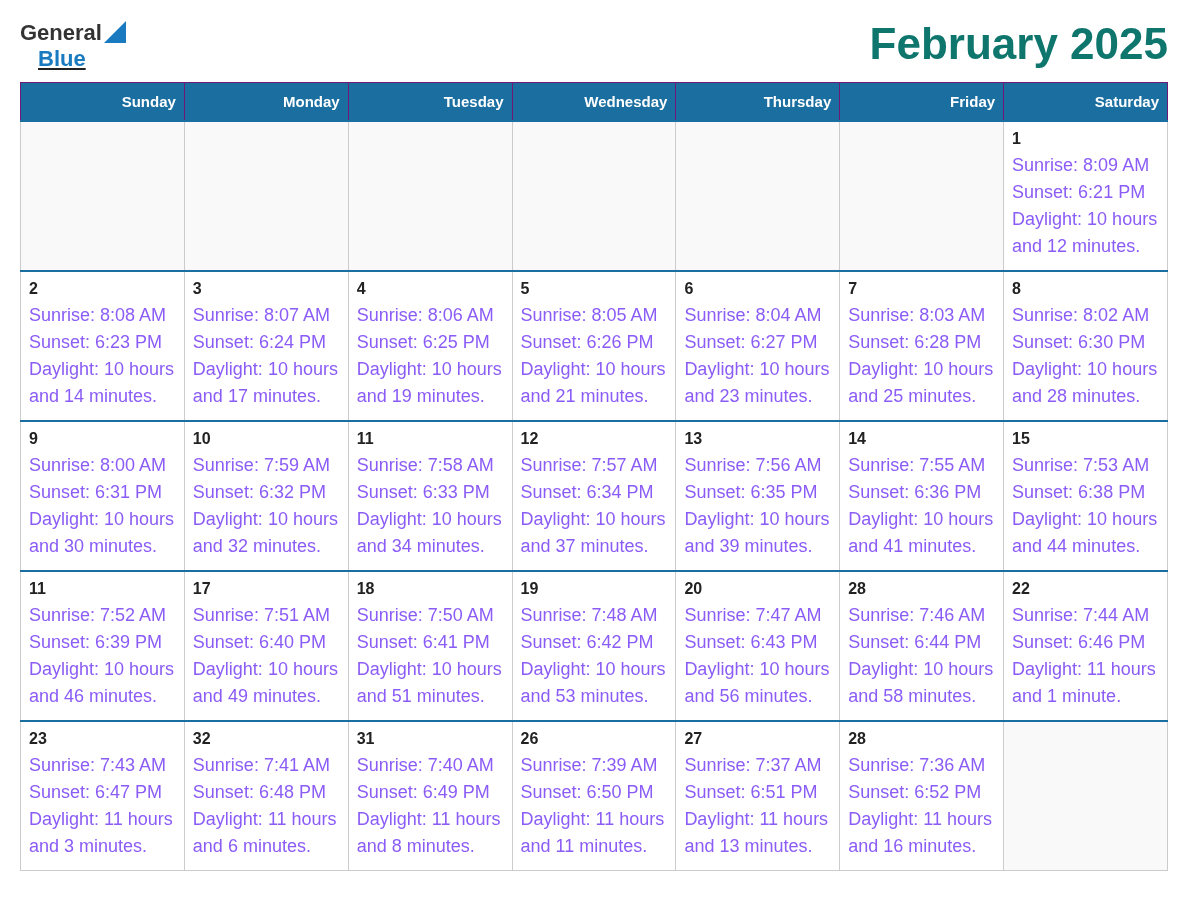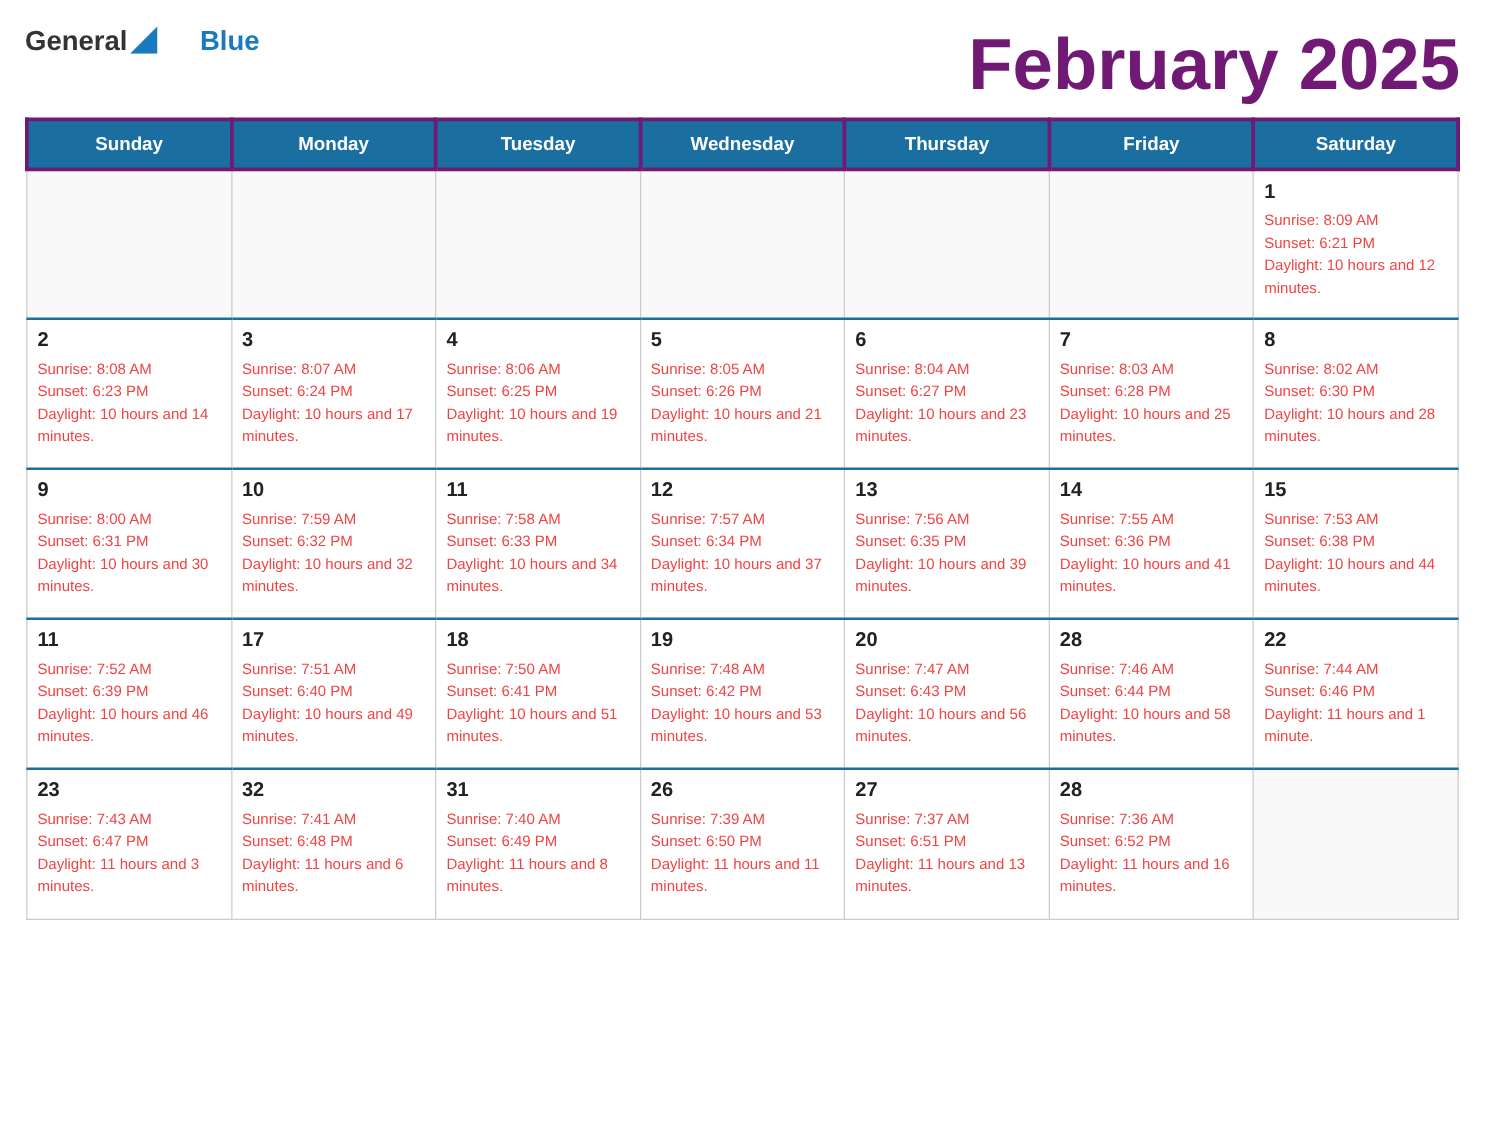--- a/index.html
+++ b/index.html
@@ -26,60 +26,60 @@
       font-weight: bold;
       color: #333;
     }
     .logo-text-blue {
       font-size: 22px;
       font-weight: bold;
       color: #1a7abf;
     }
     .logo-wrapper {
       display: flex;
-      flex-direction: row;
-      gap: 32px;
+      flex-direction: column;
     }
     .logo-line1 {
       display: flex;
       align-items: center;
     }
     .logo-line2 {
       display: flex;
       align-items: center;
-      margin-left: 2px;
+      margin-left: 18px;
+      text-decoration: underline;
     }
     .title-section {
       text-align: right;
     }
     .month-title {
-      font-size: 58px;
-      font-weight: bold;
-      color: #701a75;
+      font-size: 44px;
+      font-weight: bold;
+      color: #0f766e;
       line-height: 1.1;
       margin-left: 36px;
     }
     .location-title {
       font-size: 20px;
       color: #444;
       margin-top: 4px;
     }
     .calendar {
       width: 100%;
       border-collapse: collapse;
       margin-top: 8px;
     }
     .calendar th {
       background-color: #1a6fa0;
       color: #fff;
       padding: 10px 8px;
       font-size: 15px;
       font-weight: bold;
-      text-align: center;
-      border: 3px solid #701a75;
+      text-align: right;
+      border: 1px solid #701a75;
     }
     .calendar td {
       vertical-align: top;
       padding: 8px 8px 10px 8px;
       border: 1px solid #ccc;
       width: calc(100% / 7);
       height: 120px;
       font-size: 12.5px;
       color: #333;
       background: #fff;
@@ -88,22 +88,22 @@
       background: #f9f9f9;
     }
     .day-number {
       font-size: 16px;
       font-weight: bold;
       color: #222;
       margin-bottom: 4px;
       display: block;
     }
     .day-info {
-      font-size: 12px;
-      color: #ef4444;
+      font-size: 18px;
+      color: #8b5cf6;
       line-height: 1.5;
     }
     
     .calendar tbody tr td {
       border-top: 2px solid #1a6fa0;
     }
     .calendar tbody tr td.empty {
       border-top: 2px solid #1a6fa0;
     }
   </style>

